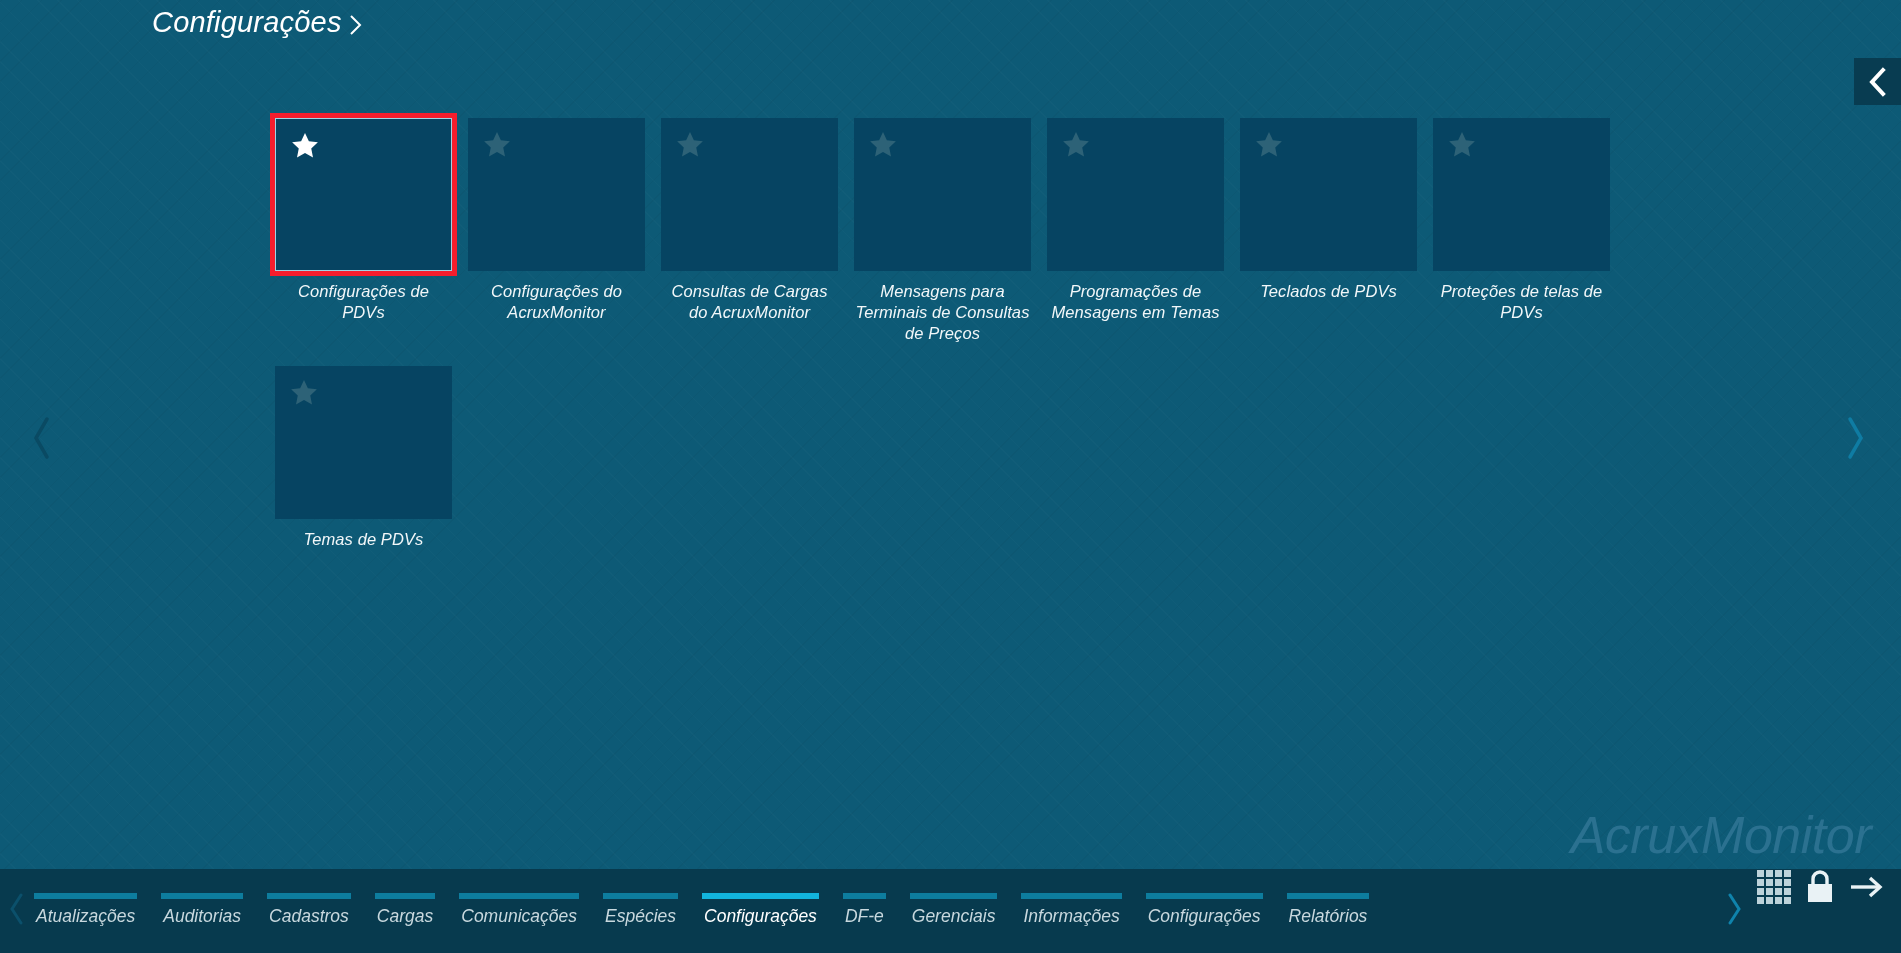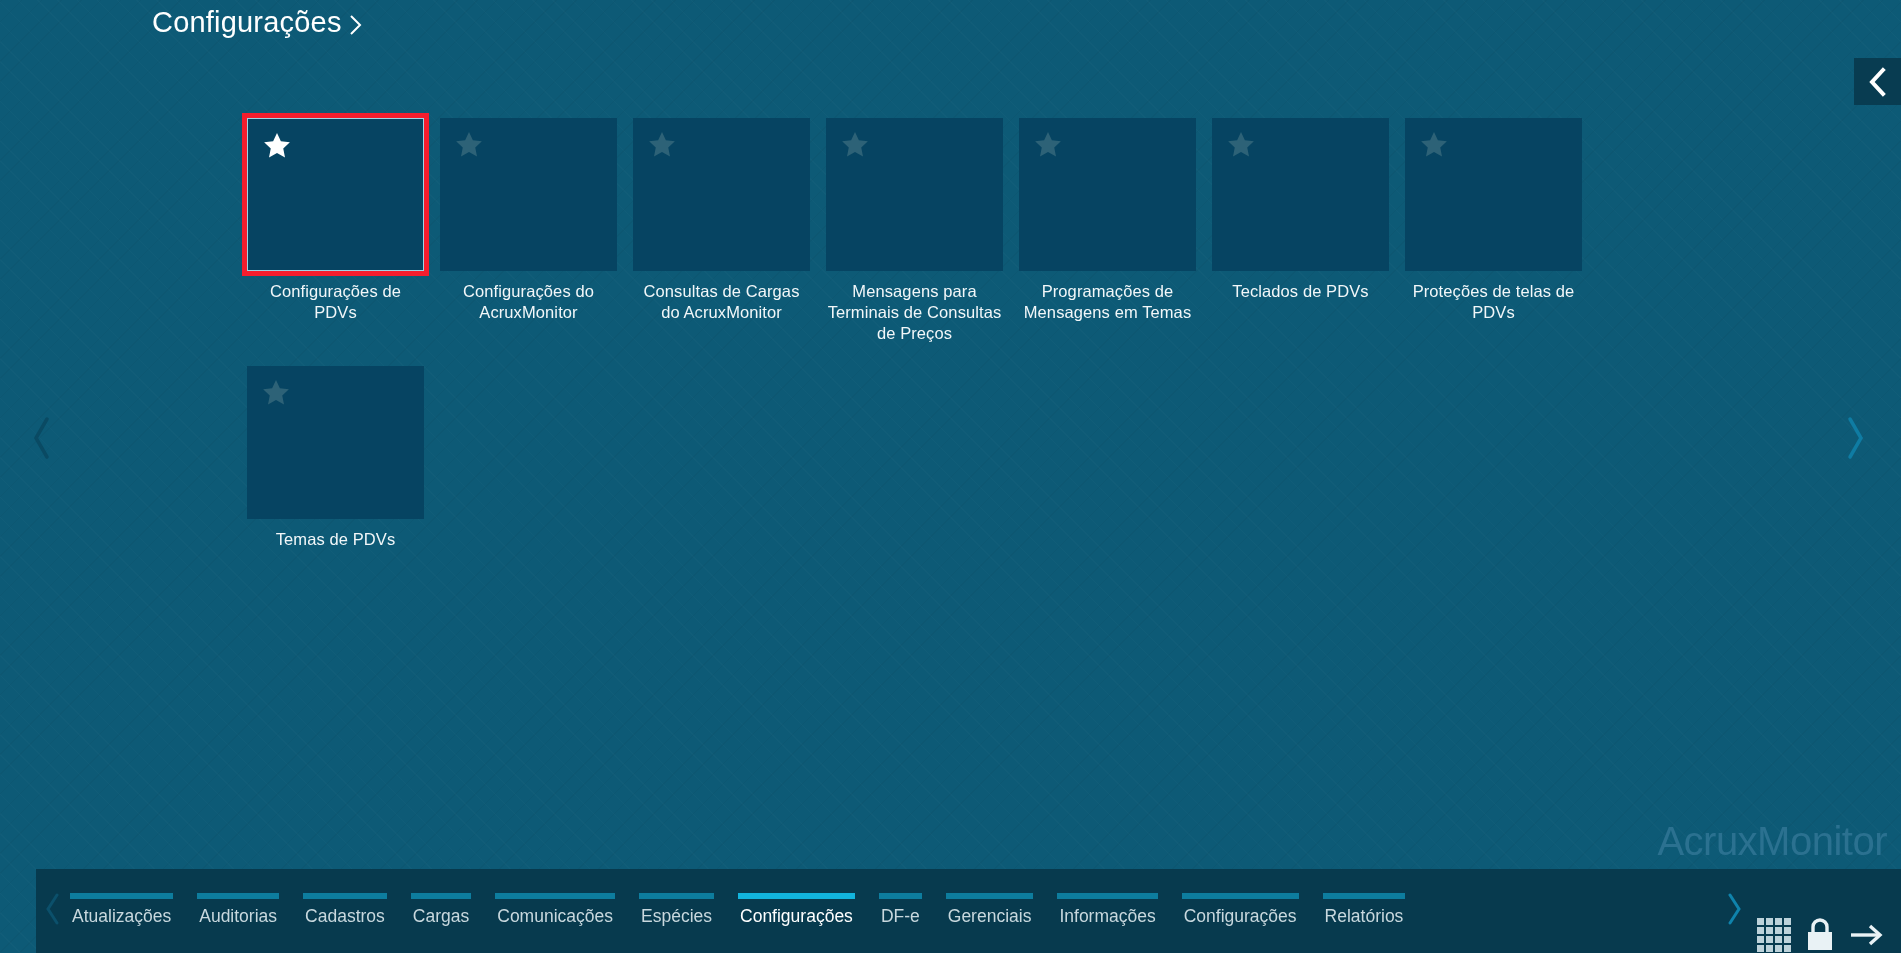--- a/index.html
+++ b/index.html
@@ -16,21 +16,21 @@
   }
   
   #texture {
     position: absolute; inset: 0;
     background-image:
       repeating-linear-gradient(45deg, rgba(255,255,255,0.016) 0 1px, transparent 1px 14px),
       repeating-linear-gradient(-45deg, rgba(0,0,0,0.035) 0 1px, transparent 1px 14px);
     pointer-events: none;
     z-index: 0;
   }
-  #app { position: absolute; inset: 0; z-index: 1; }
+  #app { position: absolute; inset: 0; z-index: 1; font-style: italic; }
 
   
   .header {
     position: absolute;
     left: 152px; top: 8px;
     display: flex; align-items: center; gap: 6px;
   }
   .header-title {
     font-size: 29px;
     font-weight: 400;
@@ -73,21 +73,21 @@
     position: absolute;
     left: 247px; top: 118px;
     width: 1350px;
     display: grid;
     grid-template-columns: repeat(7, 145px);
     column-gap: 48px;
     row-gap: 22px;
   }
   .tile {
     width: 205px;
-    display: flex; flex-direction: column; align-items: flex-start;
+    display: flex; flex-direction: column; align-items: flex-end;
     cursor: pointer;
   }
   .tile-box {
     width: 177px; height: 153px;
     background: #064462;
     position: relative;
     display: block;
   }
   .tile.selected .tile-box {
     outline: 5px solid #f51d2d;
@@ -111,37 +111,37 @@
     font-size: 16.5px;
     line-height: 21px;
     color: #f2f7f9;
     letter-spacing: 0.1px;
     word-wrap: break-word;
   }
 
   
   .watermark {
     position: absolute;
-    right: 14px; bottom: 92px;
-    font-size: 40px;
+    right: 30px; bottom: 92px;
+    font-size: 52px;
     font-weight: 400;
     color: #2b7190;
     letter-spacing: -0.5px;
     line-height: 1;
     user-select: none;
     white-space: nowrap;
   }
 
   
   .bottombar {
     position: absolute;
     left: 0; right: 0; bottom: 0;
     height: 84px;
     background: #073a4e;
-    display: flex; align-items: flex-end; margin-left: 36px;
+    display: flex; align-items: flex-start;
   }
   .nav-arrow {
     width: 34px; height: 84px;
     display: flex; align-items: center; justify-content: center;
     color: #0b506b;
     cursor: pointer;
     flex: 0 0 auto;
   }
   .nav-arrow.right { color: #0f83ac; }
   .nav-items {

